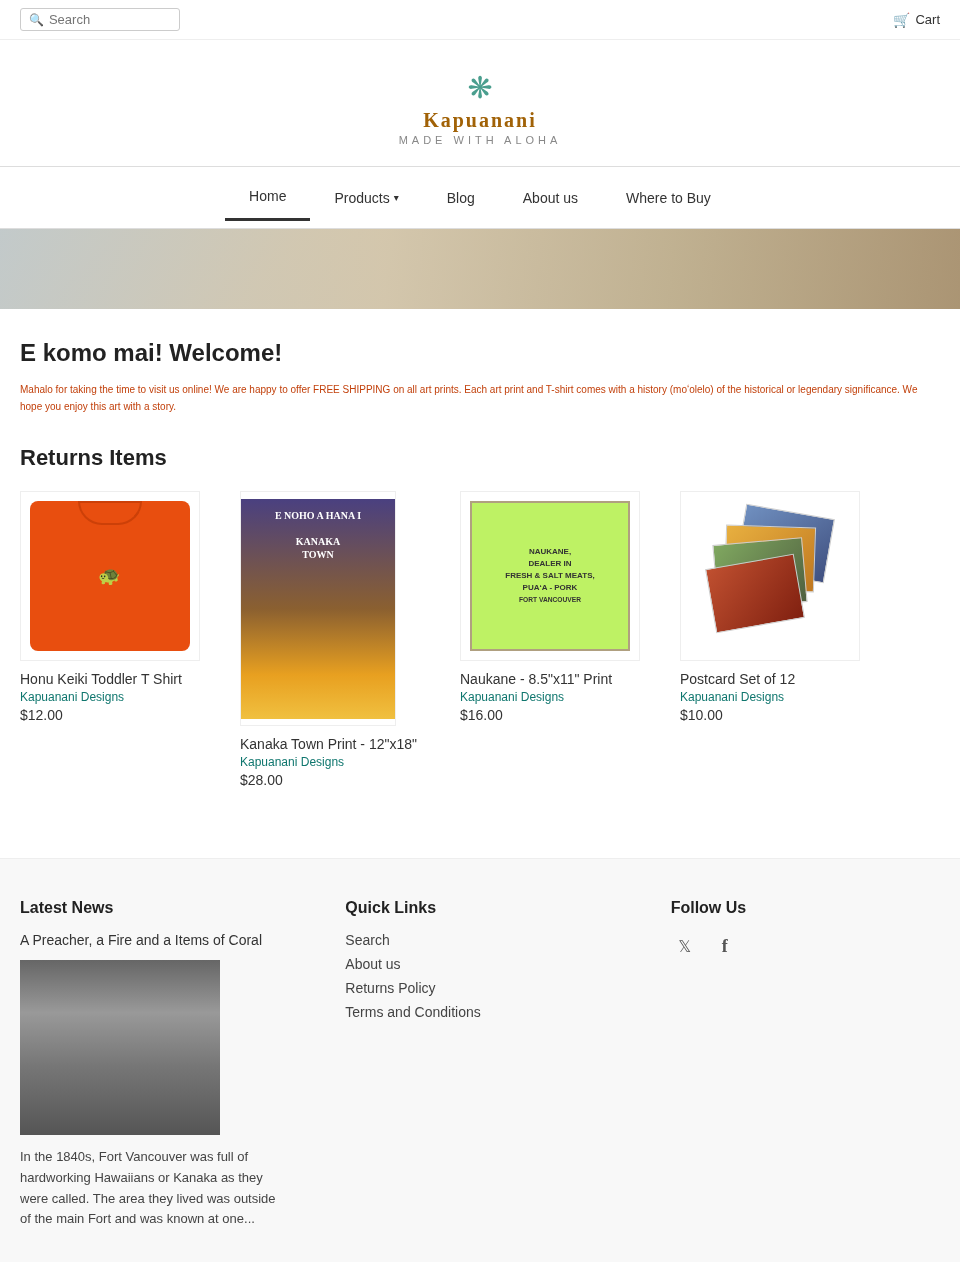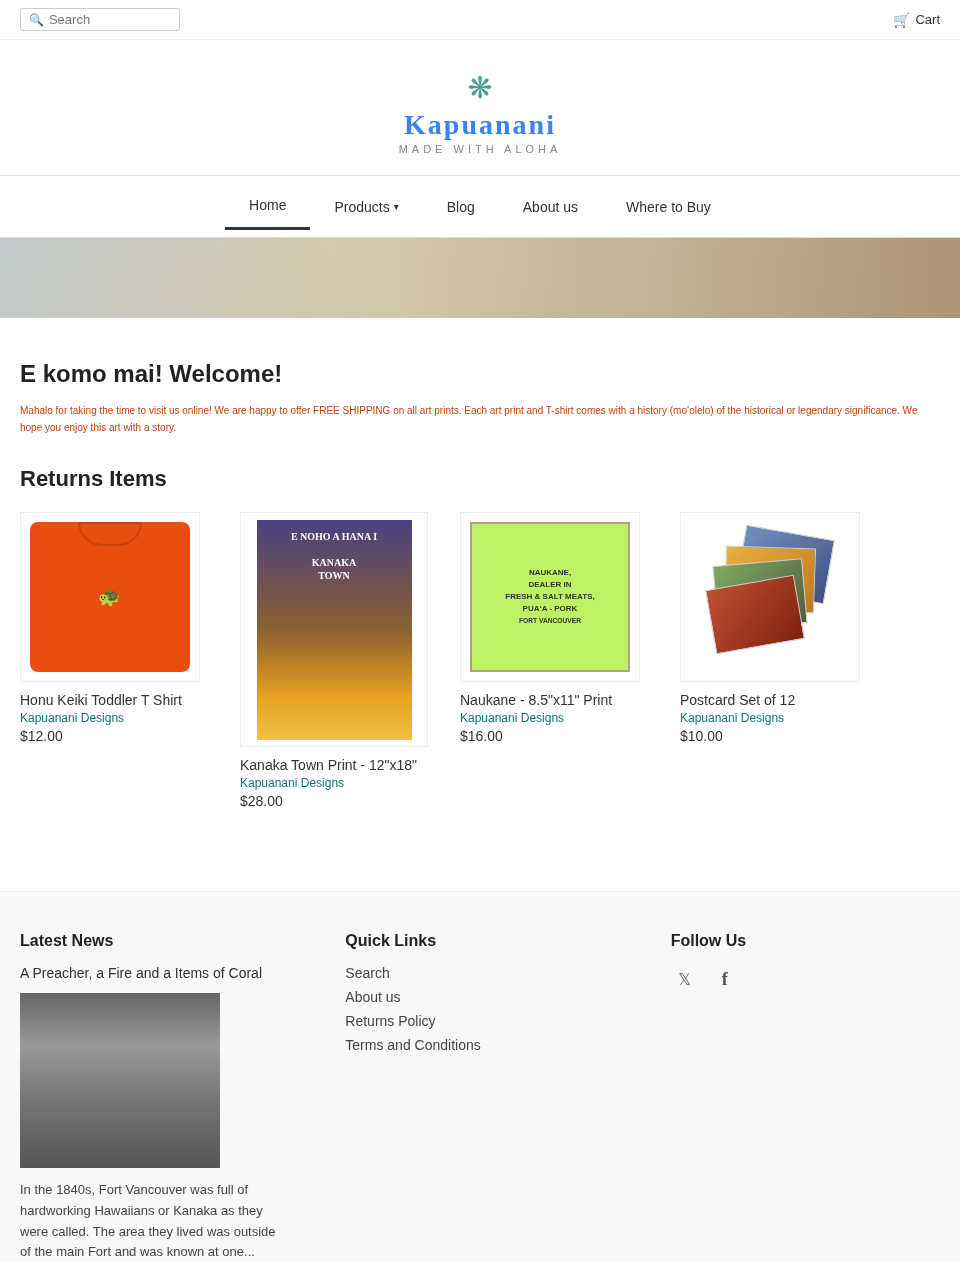--- a/index.html
+++ b/index.html
@@ -32,24 +32,24 @@
     }
     .cart-icon { font-size: 14px; }
 
     
     .logo-area {
       text-align: center;
       padding: 30px 20px 20px;
     }
     .logo-flower { font-size: 30px; color: #4a9e8e; display: block; margin-bottom: 4px; }
     .logo-text {
-      font-size: 28px;
+      font-size: 20px;
       font-weight: bold;
       letter-spacing: 2px;
-      color: #3b82f6;
+      color: #a16207;
       font-family: Georgia, serif;
     }
     .logo-subtitle {
       font-size: 11px;
       letter-spacing: 4px;
       color: #888;
       text-transform: uppercase;
       margin-top: 2px;
     }
 
@@ -90,21 +90,21 @@
       content: '';
       position: absolute;
       top: 0; left: 0; right: 0; bottom: 0;
       background: linear-gradient(to right, #c5c9c8 0%, #d4c8b0 40%, #bfb090 70%, #a89070 100%);
       opacity: 0.8;
     }
 
     
     .main-content {
       max-width: 960px;
-      margin: 12px auto;
+      margin: 0 auto;
       padding: 30px 20px;
     }
 
     .welcome-heading {
       font-size: 24px;
       font-weight: bold;
       margin-bottom: 14px;
       color: #222;
     }
     .welcome-text {
@@ -287,21 +287,21 @@
       display: flex; align-items: center; justify-content: center;
       color: #555; font-size: 16px;
       text-decoration: none;
     }
 
     
     .nav-home { border-bottom: 3px solid #333; }
 
     
     .product-card.kanaka { width: 200px; }
-    .product-card.kanaka .product-image { height: 235px; width: 188px; }
+    .product-card.kanaka .product-image { height: 235px; width: 156px; }
   </style>
 </head>
 <body>
 
 <div class="top-bar">
   <form class="search-form">
     <span class="search-icon-top">🔍</span>
     <input type="text" placeholder="Search" style="">
   </form>
   <a class="cart-link" href="#">

